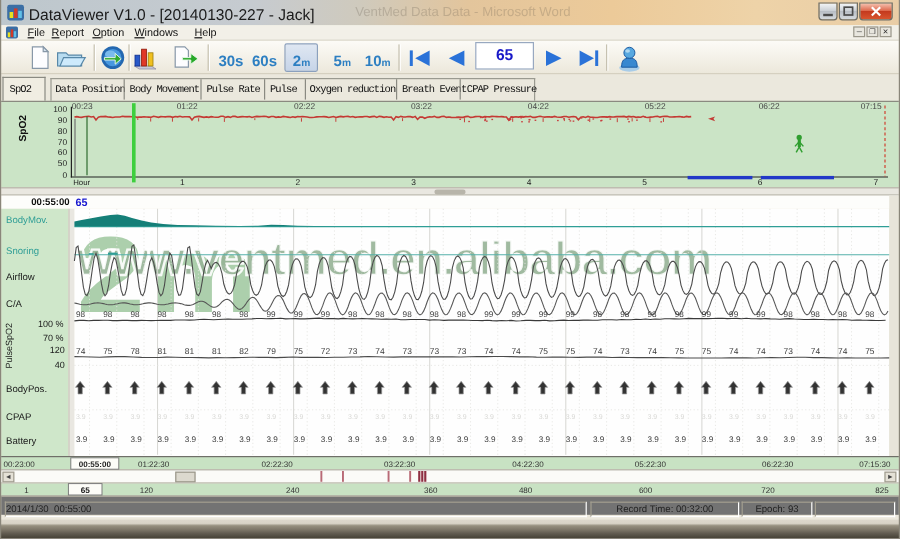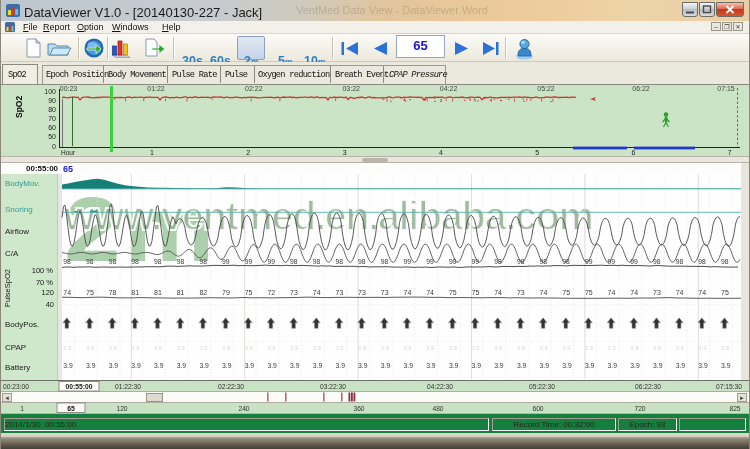--- a/index.html
+++ b/index.html
@@ -11,58 +11,58 @@
 #titlebar .ghost { position:absolute; left:296px; top:4px; font-size:11px; color:rgba(95,88,75,0.25); white-space:nowrap; }
 #titletext { position:absolute; left:24px; top:4.5px; font-size:13px; color:#1c1c1c; }
 .winbtn { position:absolute; top:2px; height:15px; border:1px solid #6d6d66; border-radius:0 0 3px 3px; }
 
 #menubar { left:1px; top:21px; width:748px; height:12.5px; background:#f2f0e8; border-bottom:1px solid #d8d4c8; }
 .menuitem { position:absolute; top:1px; font-size:9px; color:#111; }
 .menuitem u { text-decoration:underline; }
 
 #toolbar { left:1px; top:33.5px; width:748px; height:28.5px; background:linear-gradient(#fcfbf7,#ece8db); border-bottom:1px solid #cfcaba; }
 .tsep { position:absolute; top:3px; height:22px; width:1px; background:#c6c1b0; box-shadow:1px 0 0 #fff; }
-.tbtxt { position:absolute; top:20px; font-size:12.5px; font-weight:bold; color:#2d7fc2; }
+.tbtxt { position:absolute; top:10px; font-size:12.5px; font-weight:bold; color:#2d7fc2; }
 .tbtxt .sub { font-size:8.5px; }
 
 #tabbar { left:1px; top:62px; width:748px; height:22px; background:#ebe8dd; }
 .tab { position:absolute; top:2.5px; height:19px; font-family:"Liberation Mono",monospace; font-size:8.7px; letter-spacing:-0.75px; color:#111; }
 
 #spo2panel { left:1px; top:84px; width:748px; height:72px; background:#cbe4c6; border-top:1px solid #8a8a80; }
 #splitter { left:1px; top:156px; width:748px; height:7px; background:#e9e7e0; border-top:1px solid #b5b2a6; border-bottom:1px solid #b5b2a6; }
 #mainheader { left:1px; top:163px; width:748px; height:11px; background:#fdfdfb; }
 #labelcol { left:1px; top:174px; width:56px; height:206px; background:#cfe7ca; }
 #graystrip { left:57px; top:174px; width:5px; height:206px; background:#e9e7e1; border-left:1px solid #c9c6ba; }
 #chartbg { left:62px; top:174px; width:679px; height:206px; background:#fefefe; }
 #rightstrip { left:741px; top:163px; width:8px; height:217px; background:#e8e5da; }
 #wm2m { left:64px; top:185px; font-size:90px; font-weight:bold; color:rgba(104,168,104,0.55); letter-spacing:3px; z-index:4; line-height:1; transform:scaleX(1.13); transform-origin:left top; }
 #wmtext { left:64px; top:194px; font-size:40px; font-weight:bold; color:rgba(150,178,150,0.9); -webkit-text-stroke:2px rgba(255,255,255,0.9); letter-spacing:-1.5px; z-index:5; white-space:nowrap; }
 
 #timerow { left:1px; top:380px; width:748px; height:11px; background:#c8e2c3; border-top:1px solid #6f6f68; }
 #scrollrow { left:1px; top:391px; width:748px; height:11.5px; background:#fbfbf8; border-top:1px solid #b0ada0; border-bottom:1px solid #b0ada0; }
 #epochrow { left:1px; top:402.5px; width:748px; height:10.5px; background:#c8e2c3; }
-#statusbar { left:1px; top:413px; width:748px; height:32px; background:#15803d; border-top:1px solid #b8b4a6; }
+#statusbar { left:1px; top:413px; width:748px; height:16px; background:#737373; border-top:1px solid #b8b4a6; }
 .sunk { position:absolute; top:3.5px; height:13px; border:1px solid; border-color:#a39f90 #ffffff #ffffff #a39f90; }
 #bottomstrip { left:0; top:433px; width:750px; height:16px; background:linear-gradient(#ddd8cc 0%,#d8d3c6 20%,#96907f 32%,#7e7769 52%,#615b50 72%,#484338 95%,#45413a 100%); }
 .sbtn { position:absolute; top:1px; width:10px; height:9px; background:#e8e6de; border:1px solid #9a978a; font-size:6px; line-height:8px; text-align:center; color:#333; }
 svg { position:absolute; overflow:visible; }
 svg text { font-family:"Liberation Sans", sans-serif; }
 </style></head>
 <body>
 <div id="win">
 
 <div id="titlebar" class="abs">
   <svg class="abs" style="left:6px;top:3px" width="15" height="15">
     <rect x="0" y="1" width="14" height="13" rx="2" fill="#3a6ea5"></rect>
     <rect x="2" y="7" width="3" height="5" fill="#e8e020"></rect>
     <rect x="5.6" y="4" width="3" height="8" fill="#d03a2a"></rect>
     <rect x="9.2" y="6" width="3" height="6" fill="#60c0e8"></rect>
   </svg>
   <div id="titletext">DataViewer V1.0 - [20140130-227 - Jack]</div>
-  <div class="ghost">VentMed Data View - DataViewer Word</div>
+  <div class="ghost">VentMed Data Data - Microsoft Word</div>
   <div class="winbtn" style="left:682px;width:16px;background:linear-gradient(#f2f4f6,#c8cdd3 50%,#b8bec5 50%,#d6dade);">
         <svg width="14" height="13">
           <rect x="3" y="8.5" width="8" height="2" fill="#4a4a4a"></rect>
         </svg>
       </div>
   <div class="winbtn" style="left:699px;width:16px;background:linear-gradient(#f2f4f6,#c8cdd3 50%,#b8bec5 50%,#d6dade);">
         <svg width="14" height="13">
           <rect x="3.5" y="3" width="7" height="6.5" fill="none" stroke="#4a4a4a" stroke-width="1.4"></rect>
         </svg>
       </div>
@@ -147,33 +147,33 @@
     <path d="M4,19 C4,13 6,11.5 10.5,11.5 C15,11.5 17,13 17,19 Z" fill="#3888d0" stroke="#1858a0" stroke-width="0.8"></path>
     <circle cx="10.5" cy="7" r="4.6" fill="#58a8e0" stroke="#1858a0" stroke-width="0.8"></circle>
     <ellipse cx="9" cy="5.5" rx="2" ry="1.4" fill="#b0d8f0"></ellipse>
   </svg>
 </div>
 
 <div id="tabbar" class="abs">
   <div class="abs" style="left:1px;top:2px;width:36px;height:20px;background:#f0ede2;border:1px solid #8a8a82;border-bottom:none;"></div>
   <div class="tab" style="left:7px;top:8px;">SpO2</div>
   <div class="abs" style="left:40.5px;top:2.5px;width:404px;height:19px;border:1px solid #9a9a90;border-bottom:none;background:#ebe8dd;"></div>
-  <div class="tab" style="left:45px;top:8px;">Epoch Position</div>
+  <div class="tab" style="left:45px;top:8px;">Data Position</div>
   <div class="abs" style="left:102px;top:4px;width:1px;height:17px;background:#8a8a82"></div>
   <div class="tab" style="left:107px;top:8px;">Body Movement</div>
   <div class="abs" style="left:165.5px;top:4px;width:1px;height:17px;background:#8a8a82"></div>
   <div class="tab" style="left:171px;top:8px;">Pulse Rate</div>
   <div class="abs" style="left:219px;top:4px;width:1px;height:17px;background:#8a8a82"></div>
   <div class="tab" style="left:224px;top:8px;">Pulse</div>
   <div class="abs" style="left:253px;top:4px;width:1px;height:17px;background:#8a8a82"></div>
   <div class="tab" style="left:257px;top:8px;">Oxygen reduction</div>
   <div class="abs" style="left:329px;top:4px;width:1px;height:17px;background:#8a8a82"></div>
   <div class="tab" style="left:334px;top:8px;">Breath Event</div>
   <div class="abs" style="left:382px;top:4px;width:1px;height:17px;background:#8a8a82"></div>
-  <div class="tab" style="left:388px;top:8px;font-style:italic;">CPAP Pressure</div>
+  <div class="tab" style="left:388px;top:8px;">CPAP Pressure</div>
 </div>
 
 <div id="spo2panel" class="abs"></div>
 <svg class="abs" style="left:0;top:0" width="750" height="449">
 
   <text x="22" y="118" font-size="8.5" font-weight="bold" fill="#111" transform="rotate(-90 22 118)">SpO2</text>
   <text x="56" y="93.5" font-size="7" fill="#222" text-anchor="end">100</text>
 <text x="56" y="102.5" font-size="7" fill="#222" text-anchor="end">90</text>
 <text x="56" y="111.5" font-size="7" fill="#222" text-anchor="end">80</text>
 <text x="56" y="120.5" font-size="7" fill="#222" text-anchor="end">70</text>

